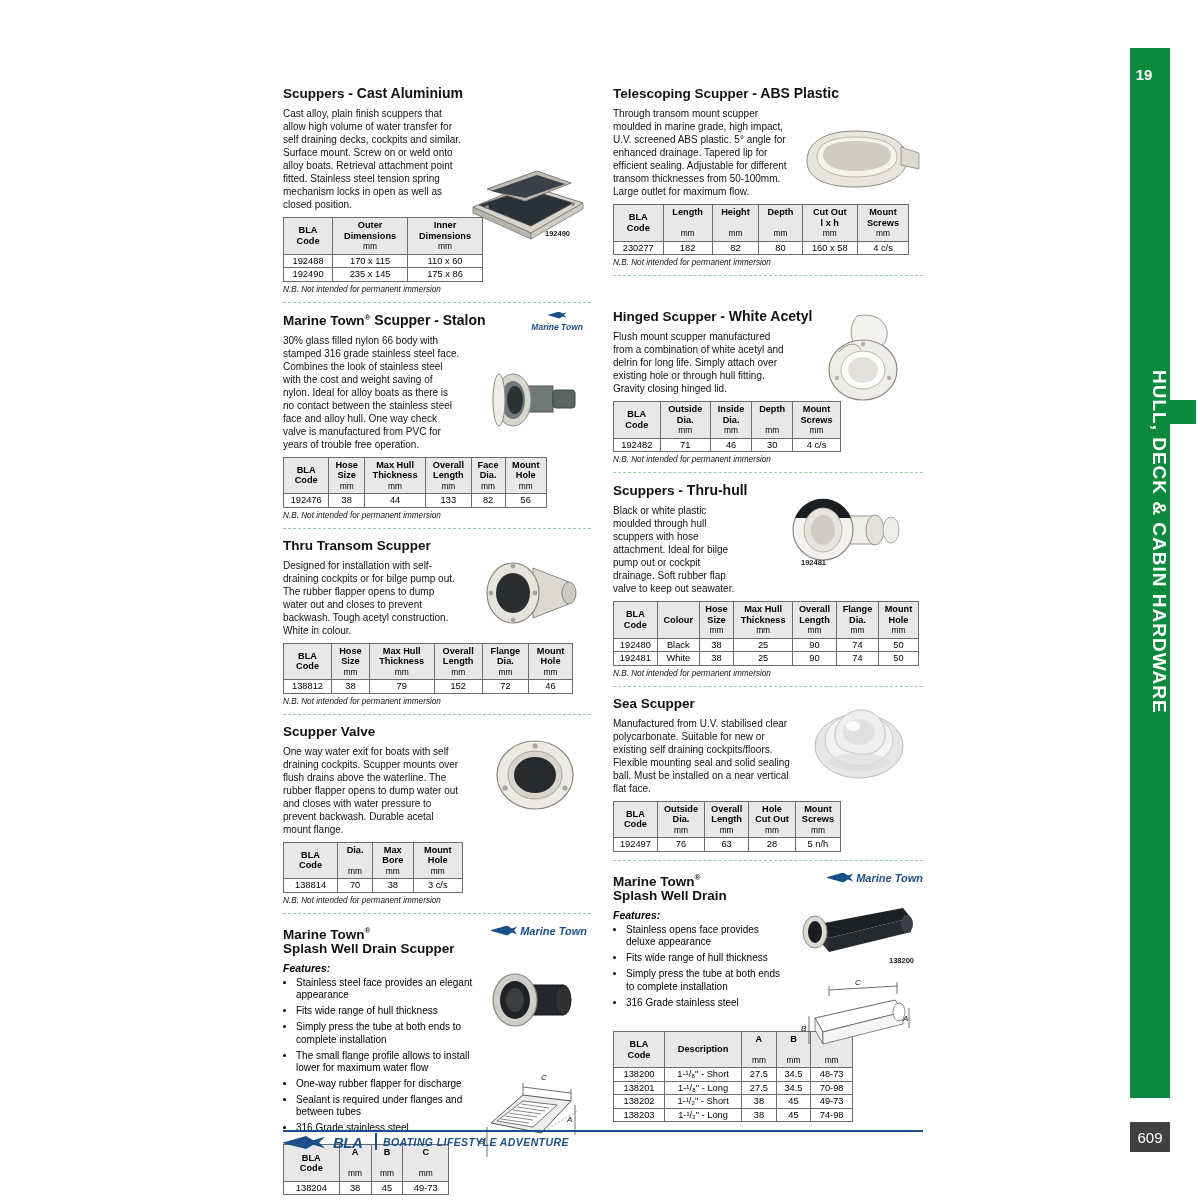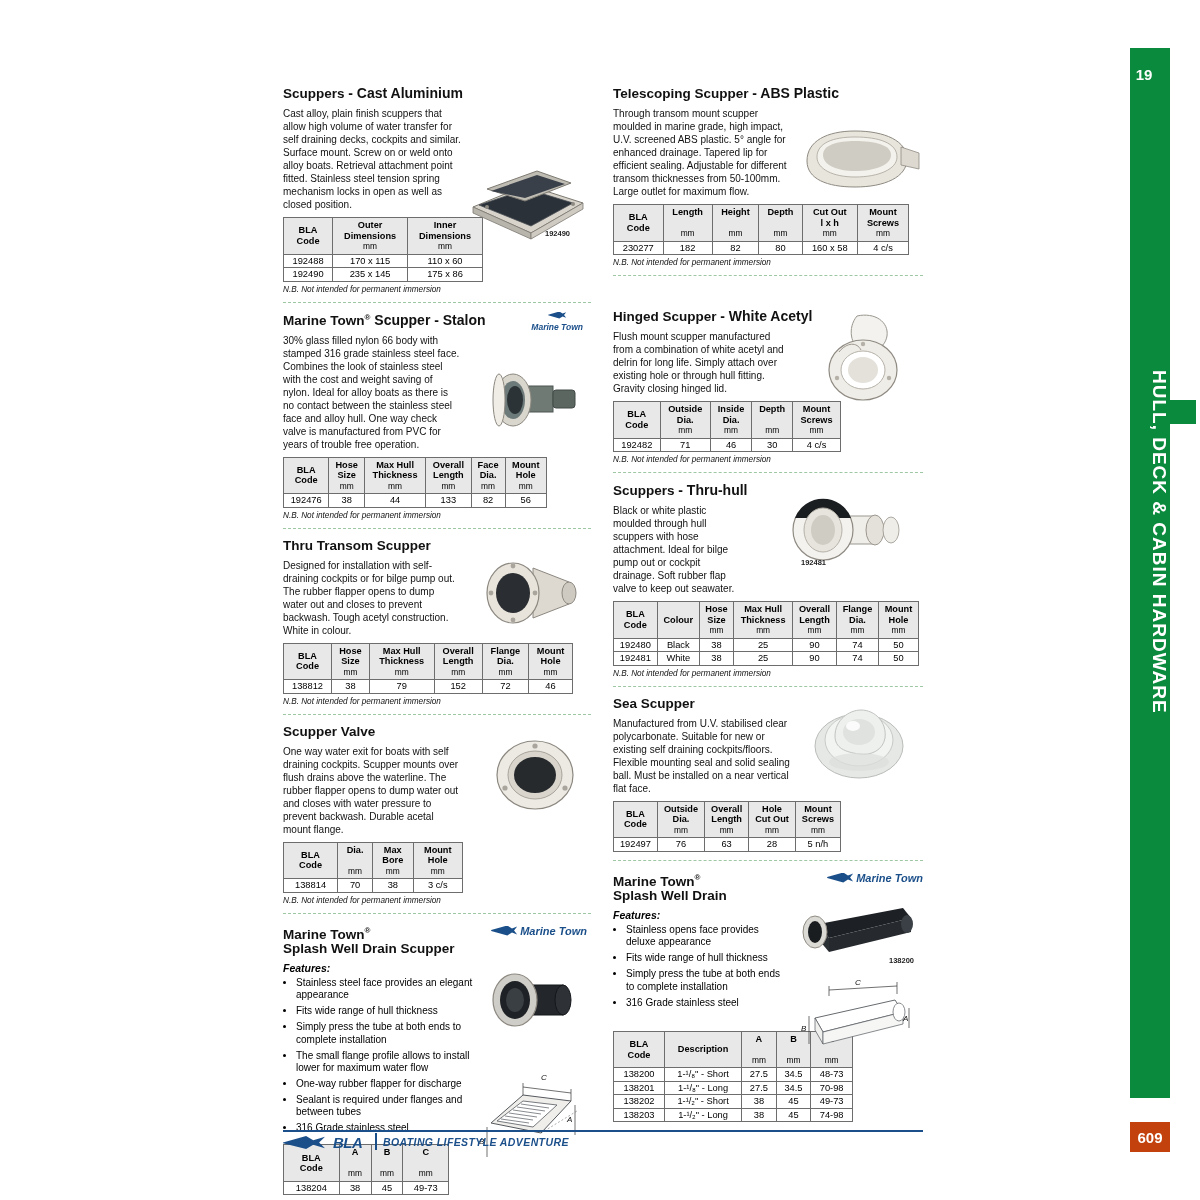--- a/index.html
+++ b/index.html
@@ -25,21 +25,21 @@
     color:#ffffff; font-weight:bold; font-size:19px; letter-spacing:1px;
     writing-mode:vertical-rl; text-orientation:mixed;
     display:flex; align-items:flex-start; justify-content:center;
     padding-top:8px;
   }
   .side-notch {
     position:absolute; right:4px; top:400px; width:26px; height:24px; background:#0a8a3c;
   }
   .page-num-bottom {
     position:absolute; right:30px; bottom:48px; width:40px; height:30px;
-    background:#c2410c; color:#fff; font-weight:bold; font-size:15px;
+    background:#404040; color:#fff; font-weight:normal; font-size:15px;
     display:flex; align-items:center; justify-content:center;
   }
 
   
   .col { position:absolute; top:85px; }
   .col-left { left:283px; width:308px; }
   .col-right { left:613px; width:310px; }
 
   .block { position:relative; padding-bottom:8px; margin-bottom:9px; }
   .block.dashed-bottom { border-bottom:1px dashed #9ec8a4; }

